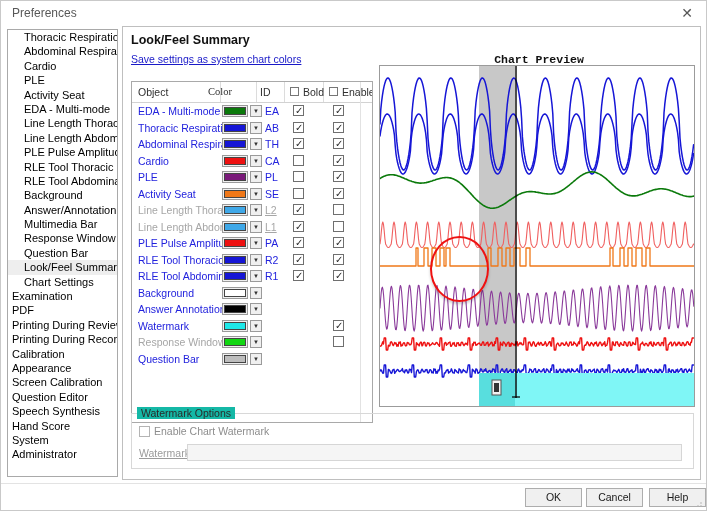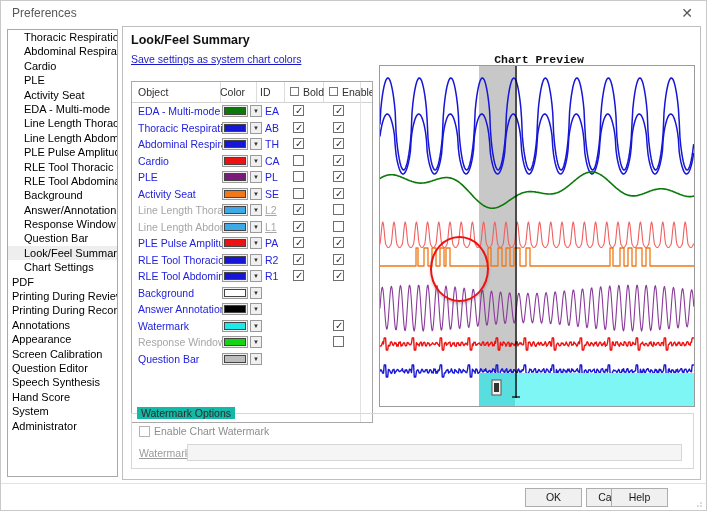--- a/index.html
+++ b/index.html
@@ -33,21 +33,21 @@
   .page-title{position:absolute;left:8px;top:6px;font-size:12.5px;font-weight:bold;color:#111;}
   .save-link{position:absolute;left:8px;top:26px;font-size:10.5px;color:#1919c8;
              text-decoration:underline;cursor:pointer;}
 
   
   .tablebox{position:absolute;left:8px;top:38px;width:242px;height:342px;
             background:#fff;border:1px solid #a9a9a9;box-sizing:border-box;overflow:hidden;margin-top:16px;}
   .thead{position:relative;height:20px;border-bottom:1px solid #d2d2d2;background:#fff;}
   .th{position:absolute;top:4px;font-size:10.5px;color:#303030;white-space:nowrap;}
   .th-obj{left:6px;}
-  .th-color{left:88px;}
+  .th-color{left:76px;font-family:Liberation Serif, serif;}
   .th-id{left:128px;}
   .th-bold{left:158px;}
   .th-enable{left:197px;}
   .hdr-sep{position:absolute;top:0;width:1px;height:20px;background:#dcdcdc;}
   .hdr-cb{position:absolute;top:5px;width:9px;height:9px;border:1px solid #767676;
           background:#fff;box-sizing:border-box;}
 
   .trow{position:relative;height:16.5px;}
   .cell-obj{position:absolute;left:6px;top:2px;font-size:10.5px;color:#2222dd;white-space:nowrap;}
   .cell-obj.dim{color:#a6a6a6;}
@@ -91,21 +91,21 @@
   .wm-input{position:absolute;left:64px;top:417px;width:495px;height:17px;
             border:1px solid #d6d6d6;background:#f5f5f5;box-sizing:border-box;}
 
   
   .footer-sep{position:absolute;left:0;top:482px;width:705px;height:1px;background:#e3e3e3;}
   .btn{position:absolute;top:487px;width:57px;height:19px;border:1px solid #adadad;
        background:#f0f0f0;box-sizing:border-box;font-size:10.5px;color:#1a1a1a;
        text-align:center;line-height:17px;cursor:pointer;}
   .btn-ok{left:524px;}
   .btn-cancel{left:585px;}
-  .btn-help{left:610px;}
+  .btn-help{left:648px;}
   .grip{position:absolute;right:3px;bottom:2px;width:10px;height:10px;}
 </style>
 </head>
 <body>
 
 <div id="app">
 
   <div class="titlebar">
     <div class="tb-text">Preferences</div>
     <div class="tb-close">✕</div>
@@ -118,28 +118,30 @@
       <div class="tnode lvl1">PLE</div>
       <div class="tnode lvl1">Activity Seat</div>
       <div class="tnode lvl1">EDA - Multi-mode</div>
       <div class="tnode lvl1">Line Length Thoracic</div>
       <div class="tnode lvl1">Line Length Abdominal</div>
       <div class="tnode lvl1">PLE Pulse Amplitude T</div>
       <div class="tnode lvl1">RLE Tool Thoracic</div>
       <div class="tnode lvl1">RLE Tool Abdominal</div>
       <div class="tnode lvl1">Background</div>
       <div class="tnode lvl1">Answer/Annotation Lin</div>
+      <div class="tnode lvl1">Multimedia Bar</div>
       <div class="tnode lvl1">Response Window</div>
       <div class="tnode lvl1">Question Bar</div>
       <div class="tnode lvl1 sel">Look/Feel Summary</div>
       <div class="tnode lvl1">Chart Settings</div>
+      <div class="tnode">Examination</div>
       <div class="tnode">PDF</div>
       <div class="tnode">Printing During Review</div>
       <div class="tnode">Printing During Recording</div>
-      <div class="tnode">Annotations</div>
+      <div class="tnode">Calibration</div>
       <div class="tnode">Appearance</div>
       <div class="tnode">Screen Calibration</div>
       <div class="tnode">Question Editor</div>
       <div class="tnode">Speech Synthesis</div>
       <div class="tnode">Hand Score</div>
       <div class="tnode">System</div>
       <div class="tnode">Administrator</div>
     </div>
 
   <div class="content">

